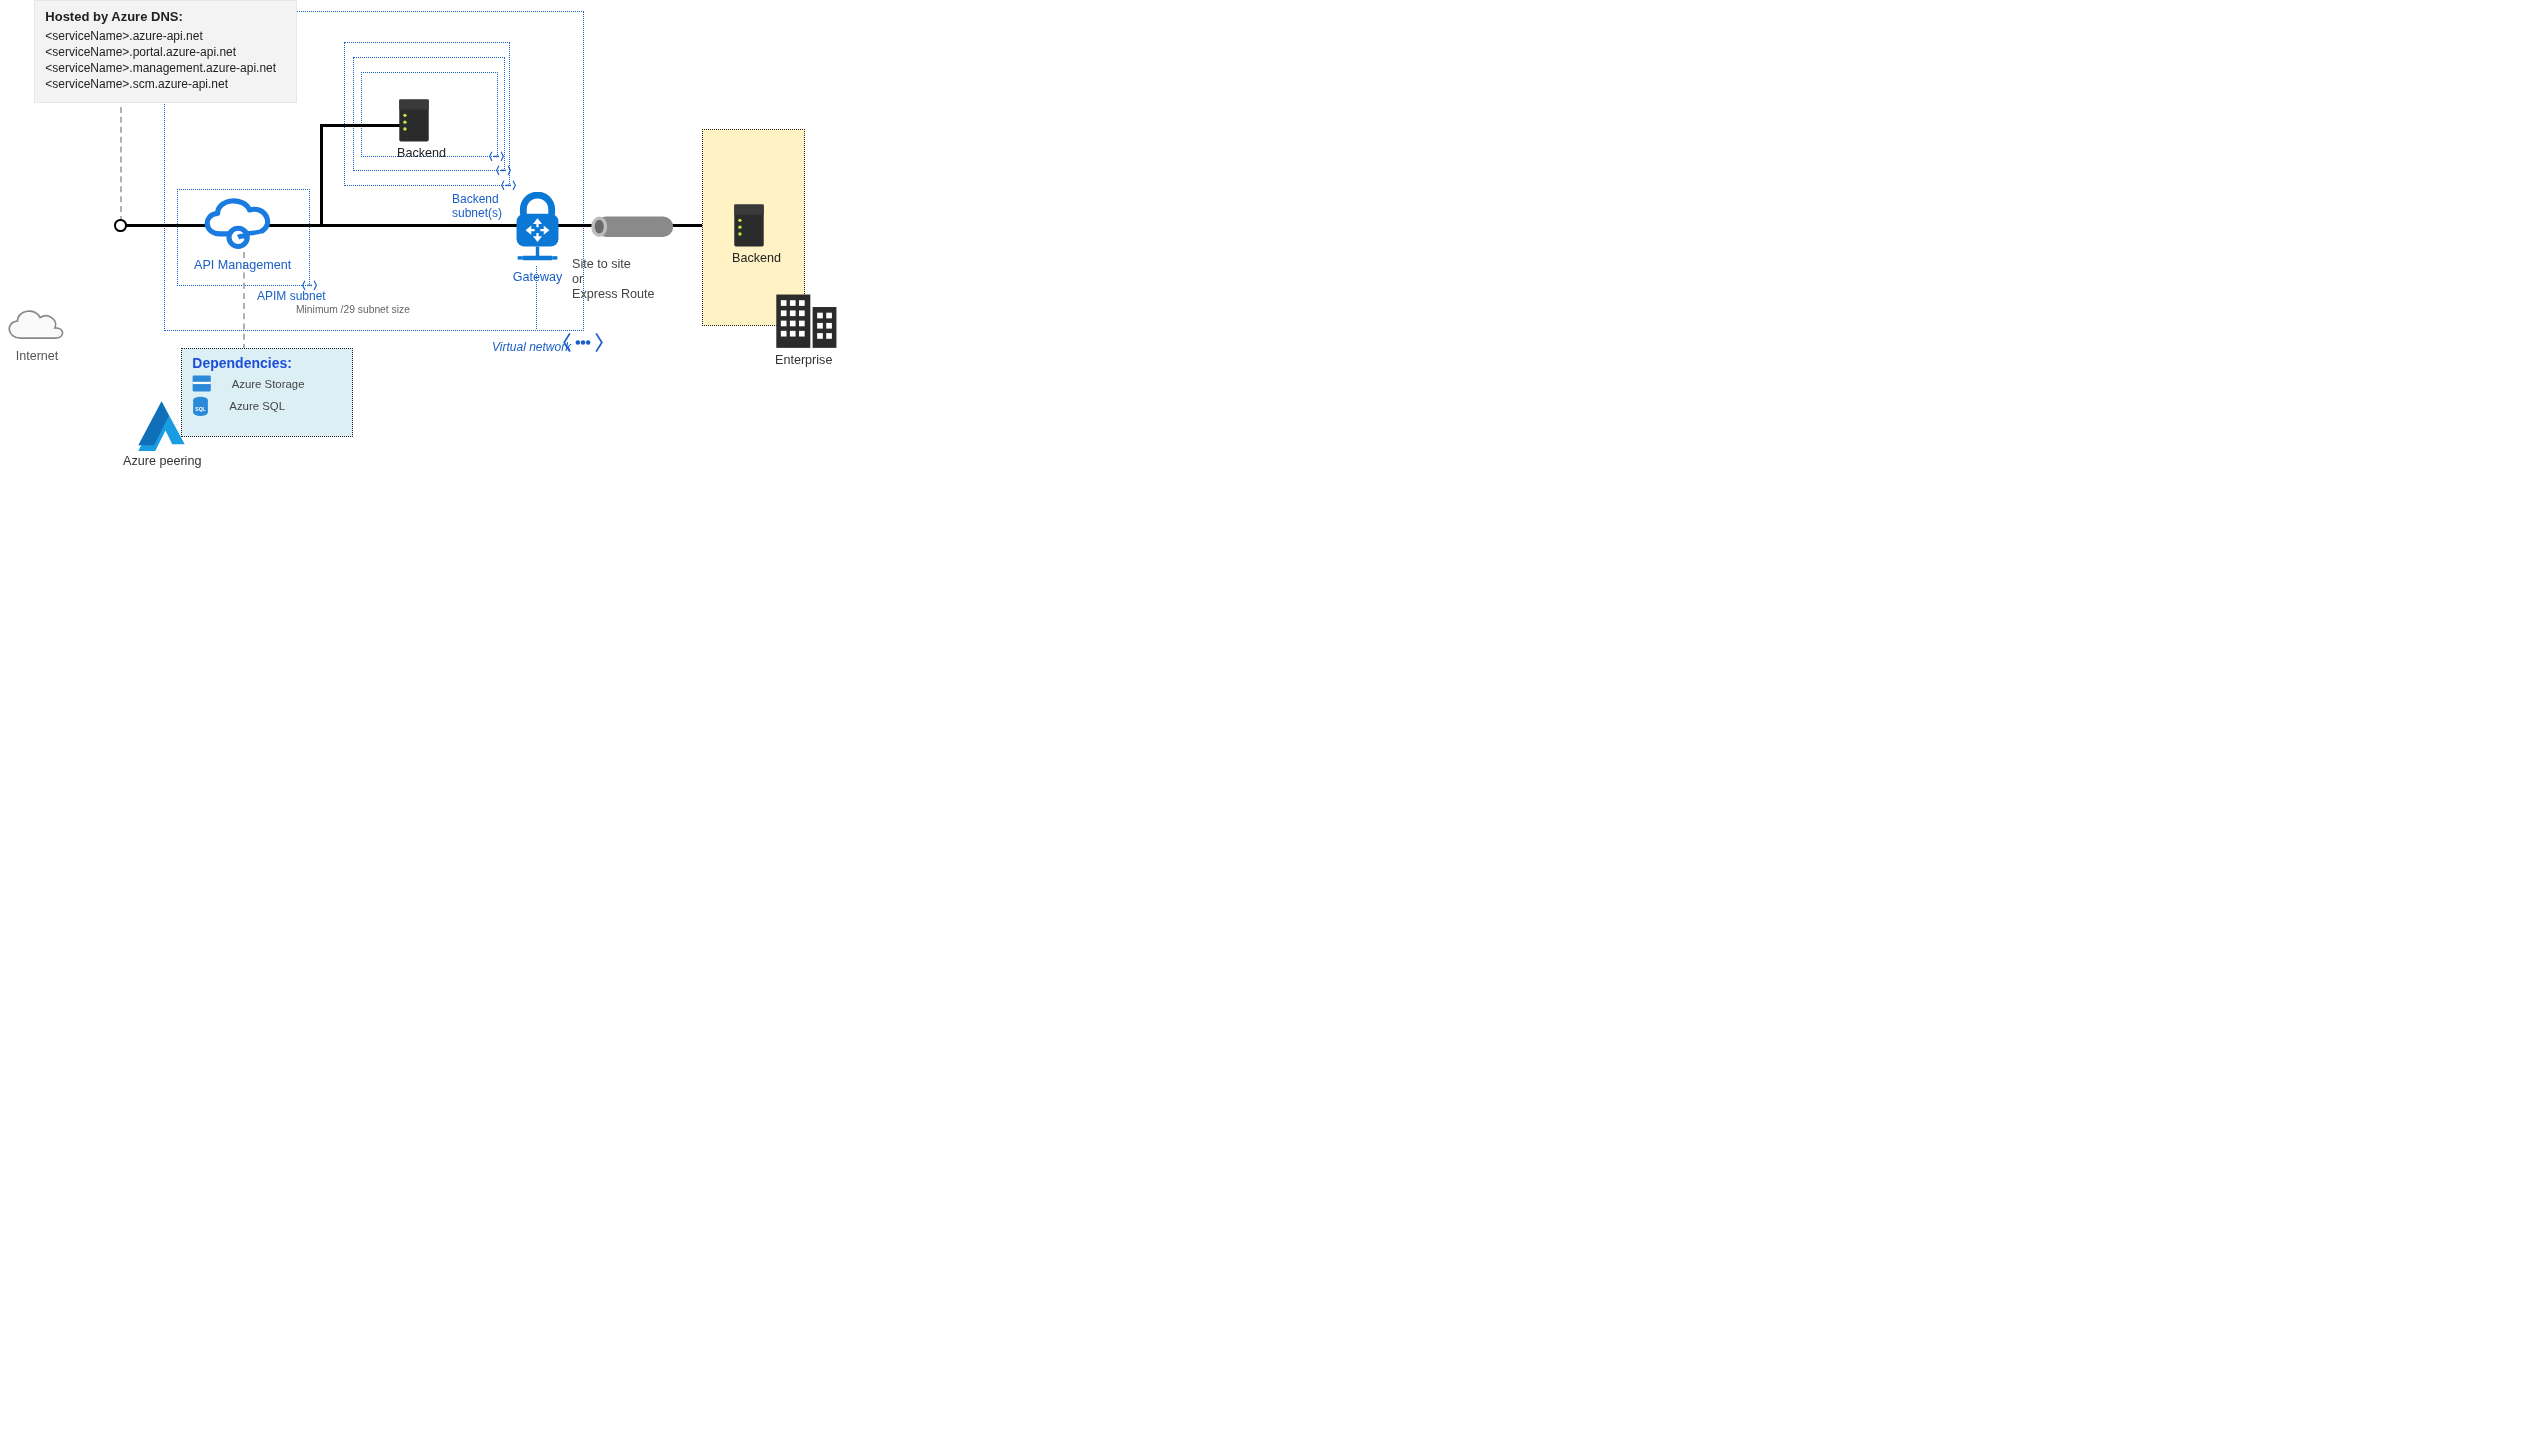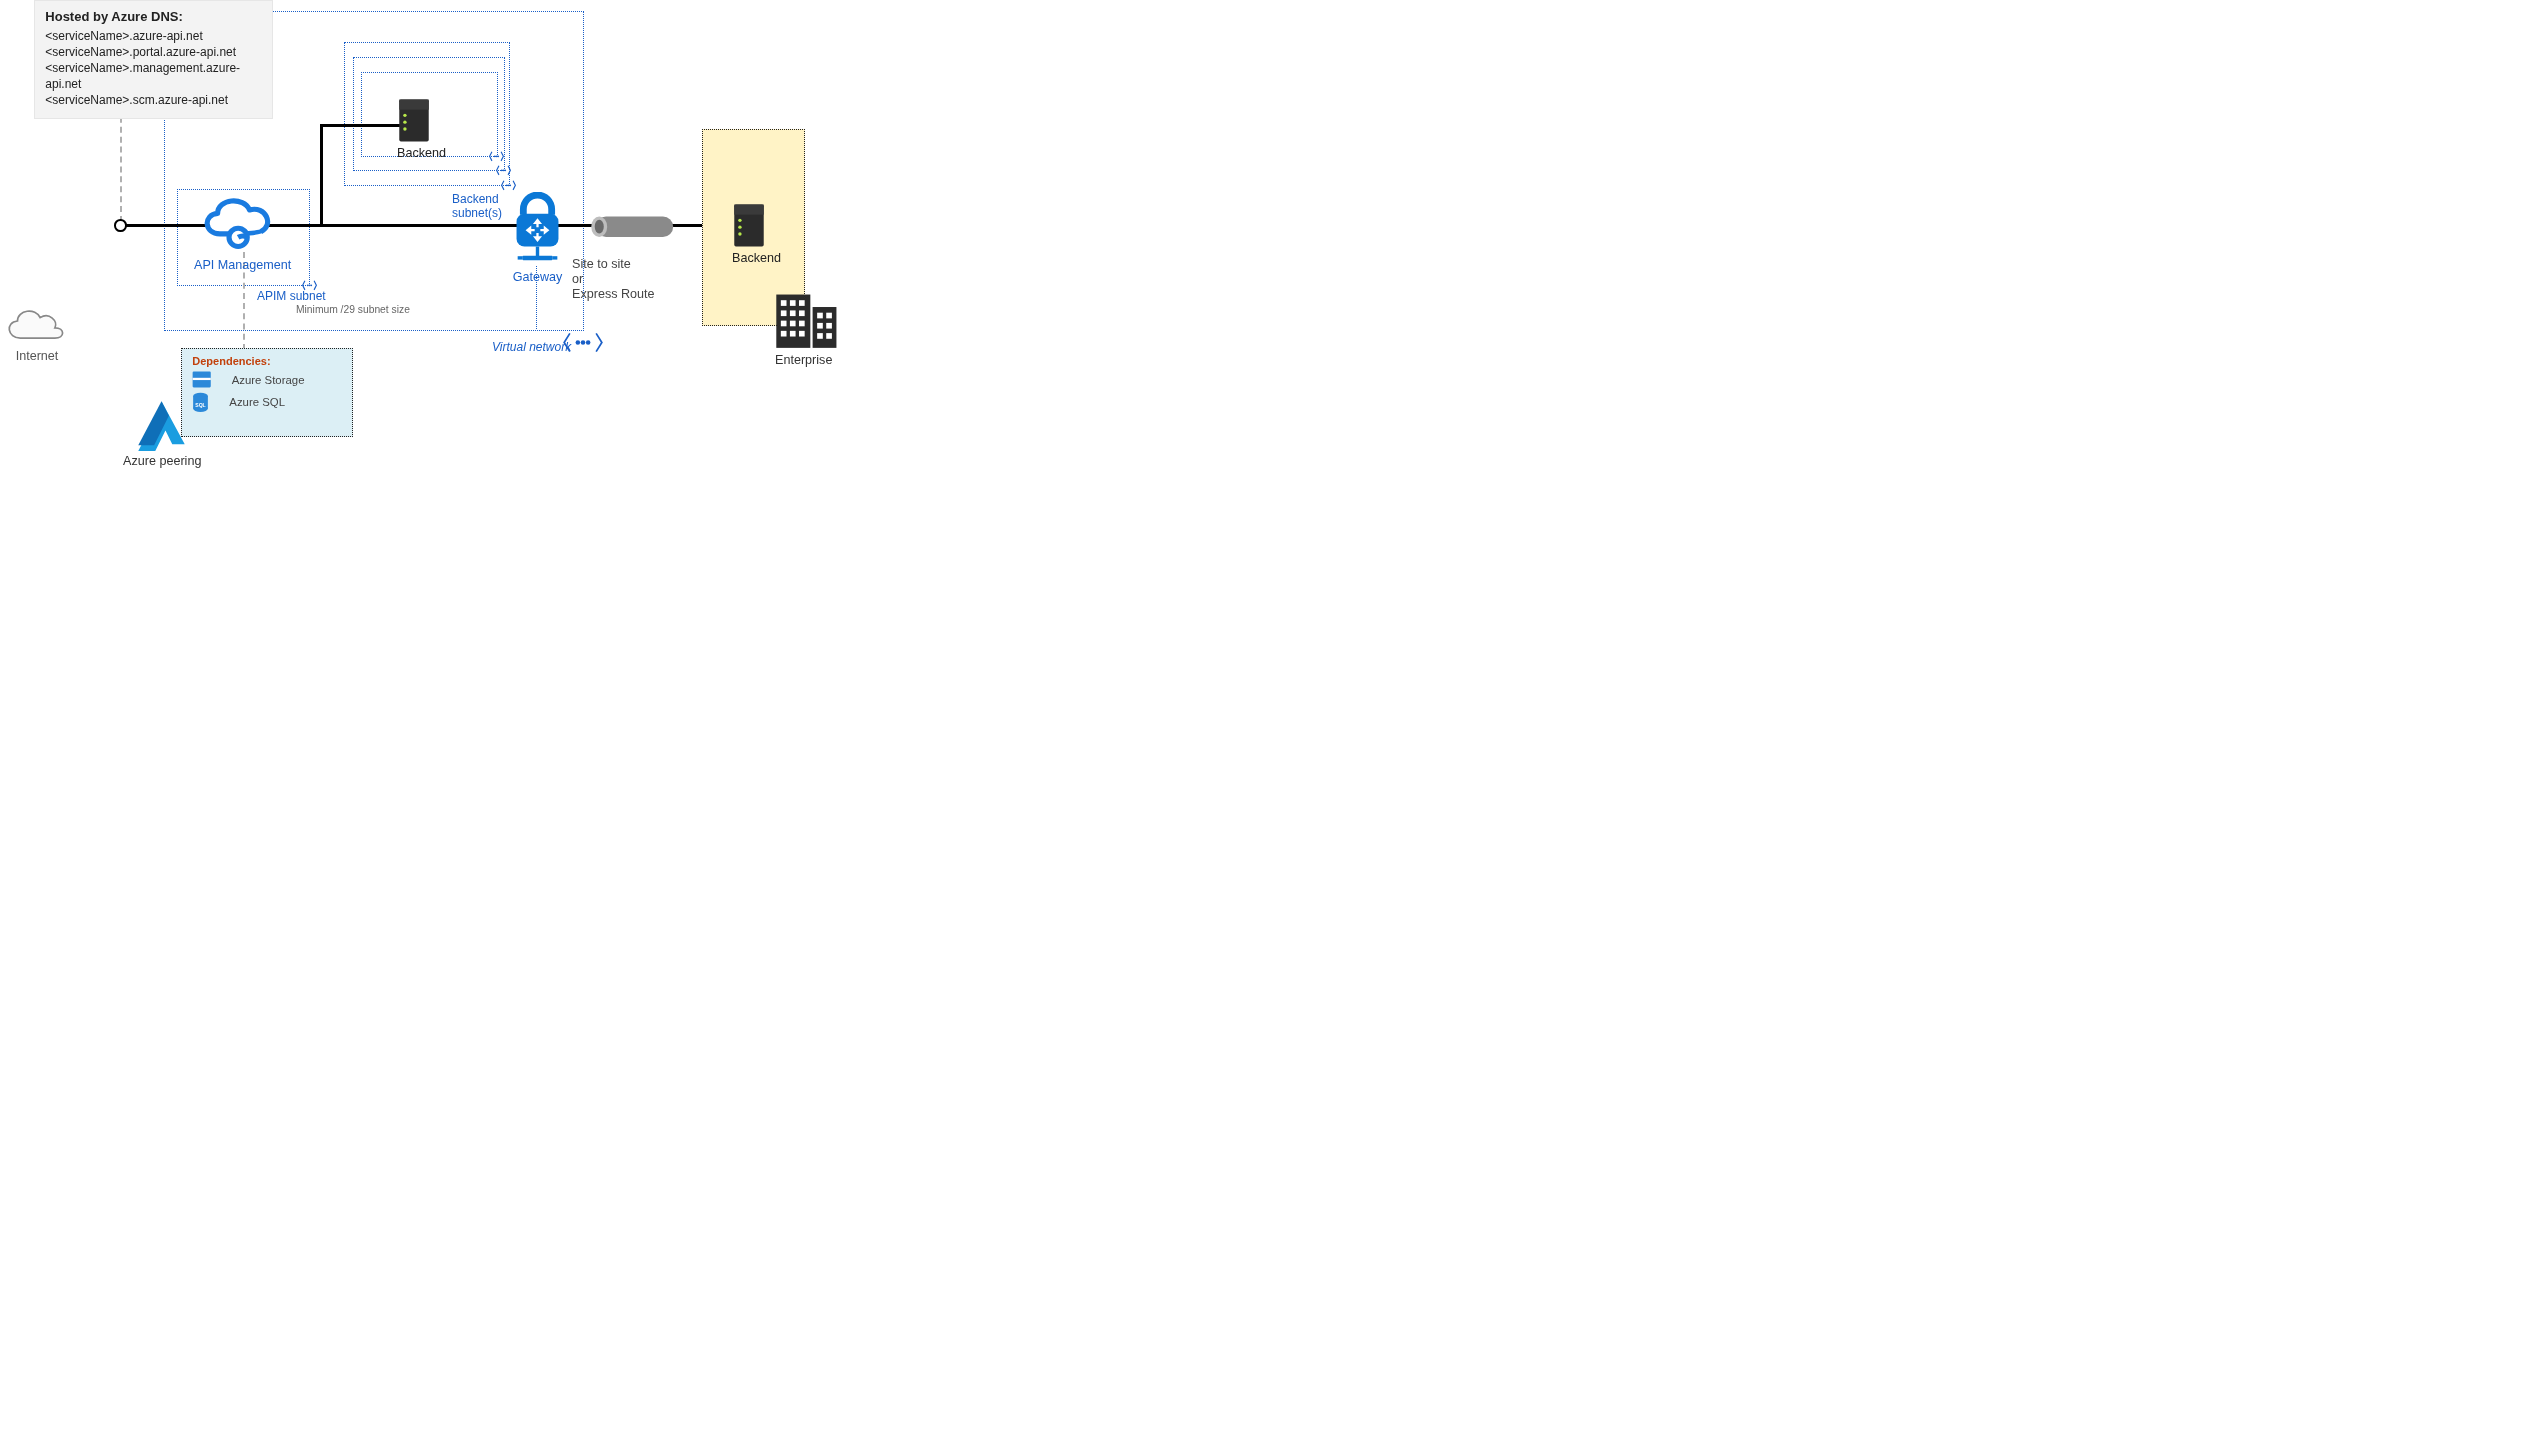--- a/index.html
+++ b/index.html
@@ -11,21 +11,21 @@
     height: 485px;
     position: relative;
     color: #222;
   }
   .diagram { position: relative; width: 100%; height: 100%; }
 
   
   .dns-box {
     position: absolute;
     left: 34px; top: 0;
-    width: 239px;
+    width: 263px;
     background: #f3f3f3;
     padding: 6.9px 10.3px 9.1px;
     border: 0.6px solid #e6e6e6;
     font-size: 12px;
     line-height: 1.35;
   }
   .dns-box h3 {
     margin: 0 0 2.3px;
     font-size: 13px;
     font-weight: 700;
@@ -201,22 +201,22 @@
   .deps-box {
     position: absolute;
     left: 181px; top: 348px;
     width: 172px; height: 89px;
     background: #dceff5;
     border: 1.7px dotted #222;
     padding: 5.7px 10.3px;
   }
   .deps-box h4 {
     margin: 0 0 4.6px;
-    font-size: 11px;
-    color: #c2410c;
+    font-size: 14px;
+    color: #1d4ed8;
     font-weight: 600;
   }
   .dep-item { display: flex; align-items: center; gap: 20px; margin-top: 3.4px; }
   .dep-item span { font-size: 11.4px; color: #444; }
 
   
   .peering {
     position: absolute;
     left: 137px; top: 400px;
     text-align: center;

